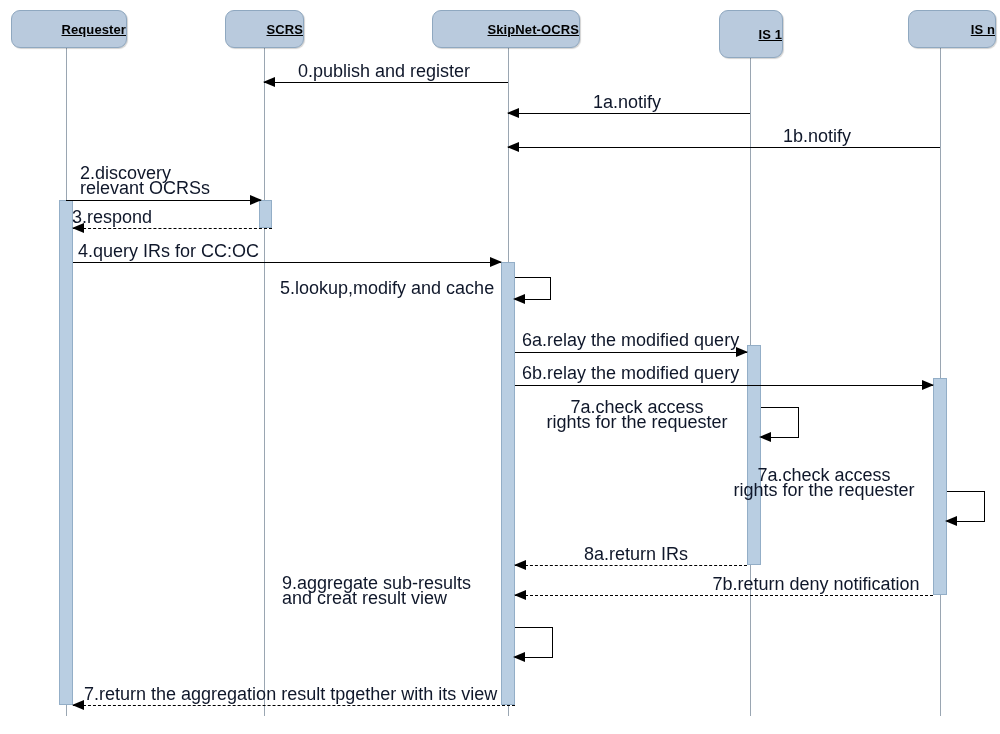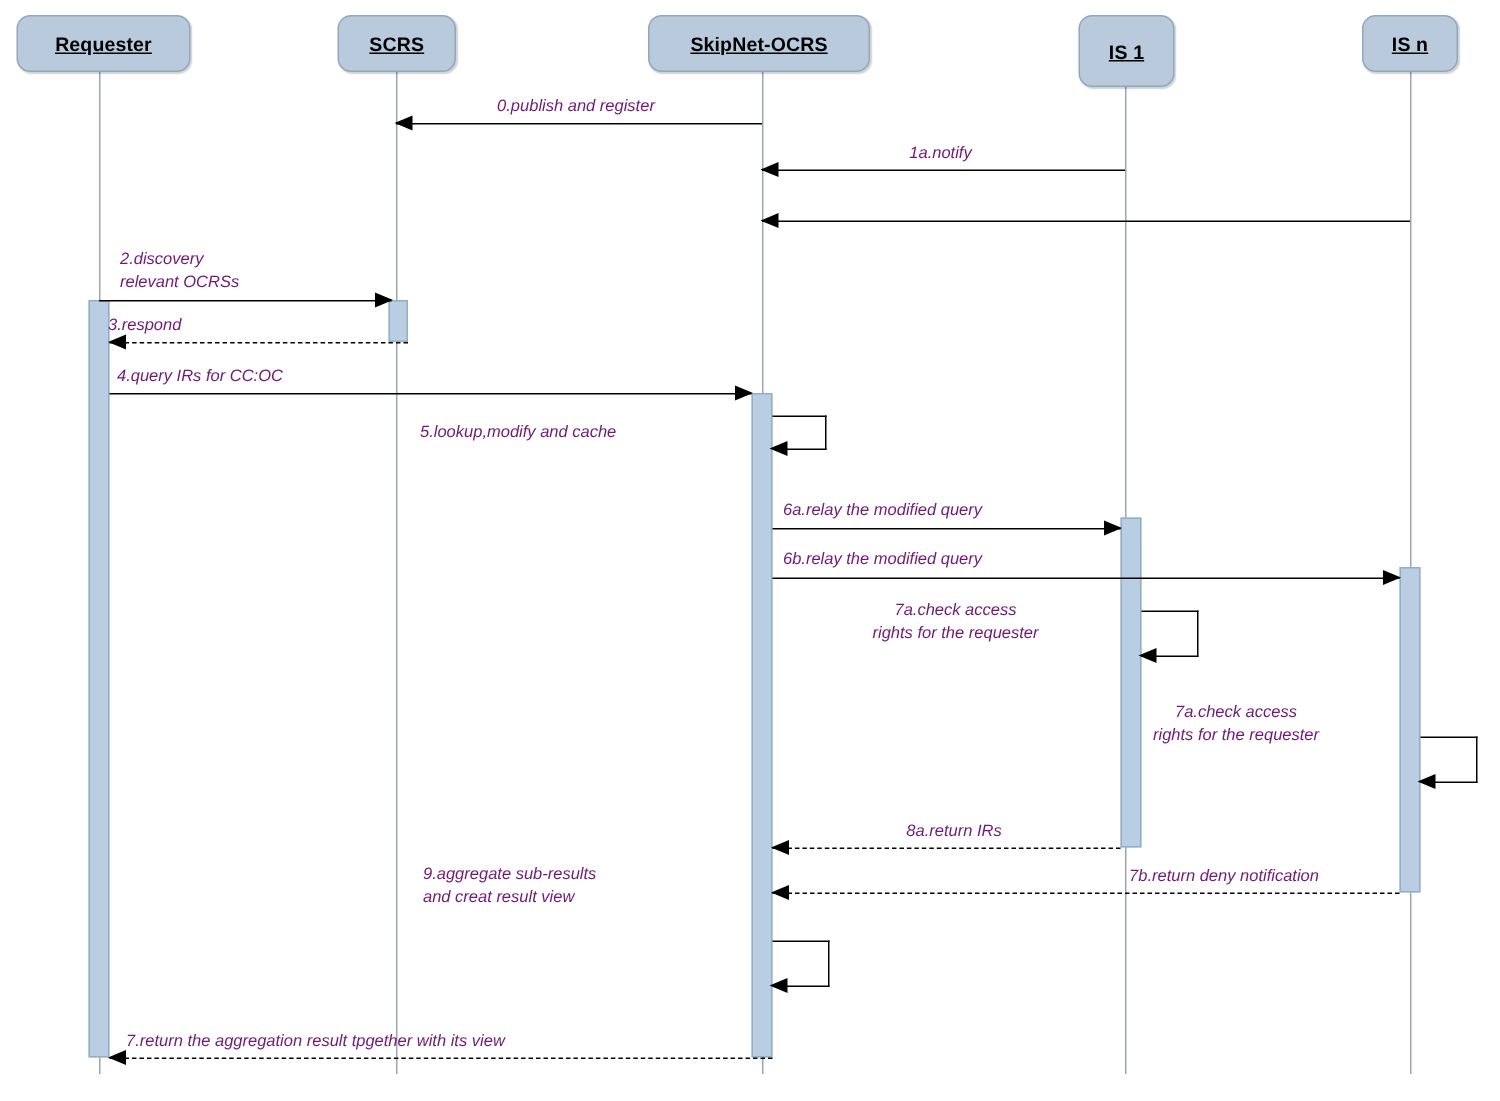--- a/index.html
+++ b/index.html
@@ -7,21 +7,21 @@
   body{font-family:"Liberation Sans","DejaVu Sans",sans-serif;}
   #canvas{position:relative;width:1000px;height:734px;background:#ffffff;overflow:hidden;}
 
   
   .actor-box{
     position:absolute;
     box-sizing:border-box;
     background:#b9cadd;
     border:1px solid #8fa8c0;
     border-radius:9px;
-    display:flex;align-items:center;justify-content:center;
+    display:flex;align-items:center;justify-content:flex-end;
     box-shadow:1px 1px 1px rgba(0,0,0,0.18);
   }
   .actor-label{
     font-size:13px;
     font-weight:bold;
     color:#000000;
     text-decoration:underline;
     white-space:nowrap;
     letter-spacing:0.1px;
   }
@@ -59,26 +59,25 @@
   .arrowhead.left{
     border-right:12px solid #000000;
   }
   .arrowhead.right{
     border-left:12px solid #000000;
   }
 
   
   .msg-label{
     position:absolute;
-    font-size:11px;
-    color:#701a75;
+    font-size:18px;
+    color:#0f172a;
     background:transparent;
     white-space:pre;
     line-height:15px;
-    font-style:italic;
   }
   .msg-label.right-align{text-align:left;}
   .msg-label.center-align{text-align:center;}
 
   
   .self-loop{
     position:absolute;
     box-sizing:border-box;
     border-top:1.6px solid #000000;
     border-right:1.6px solid #000000;
@@ -101,20 +100,21 @@
     <div class="activation" title="IS 1" style="left: 747px; top: 345px; width: 14px; height: 220px;"></div>
     <div class="activation" title="IS n" style="left: 933px; top: 378px; width: 14px; height: 217px;"></div>
     <div class="msg-line" style="left: 264px; top: 82px; width: 244px;"></div>
     <div class="arrowhead left" style="left: 263px; top: 77px;"></div>
     <div class="msg-label center-align" style="left: 260px; top: 64px; width: 248px;">0.publish and register</div>
     <div class="msg-line" style="left: 508px; top: 113px; width: 242px;"></div>
     <div class="arrowhead left" style="left: 507px; top: 108px;"></div>
     <div class="msg-label center-align" style="left: 504px; top: 95px; width: 246px;">1a.notify</div>
     <div class="msg-line" style="left: 508px; top: 147px; width: 432px;"></div>
     <div class="arrowhead left" style="left: 507px; top: 142px;"></div>
+    <div class="msg-label center-align" style="left: 696px; top: 129px; width: 242px;">1b.notify</div>
     <div class="msg-line" style="left: 66px; top: 200px; width: 195px;"></div>
     <div class="arrowhead right" style="left: 250px; top: 195px;"></div>
     <div class="msg-label " style="left: 80px; top: 166px; width: 178px;">2.discovery
 relevant OCRSs</div>
     <div class="msg-line dashed" style="left: 73px; top: 228px; width: 199px;"></div>
     <div class="arrowhead left" style="left: 72px; top: 223px;"></div>
     <div class="msg-label right-align" style="left: 72px; top: 210px; width: 190px;">3.respond</div>
     <div class="msg-line" style="left: 73px; top: 262px; width: 428px;"></div>
     <div class="arrowhead right" style="left: 490px; top: 257px;"></div>
     <div class="msg-label " style="left: 78px; top: 244px; width: 300px;">4.query IRs for CC:OC</div>
@@ -153,16 +153,16 @@
     </div>
     <div class="actor-box" style="left: 432px; top: 10px; width: 148px; height: 38px;">
       <span class="actor-label">SkipNet-OCRS</span>
     </div>
     <div class="actor-box" style="left: 225px; top: 10px; width: 79px; height: 38px;">
       <span class="actor-label">SCRS</span>
     </div>
     <div class="actor-box" style="left: 719px; top: 10px; width: 64px; height: 48px;">
       <span class="actor-label">IS 1</span>
     </div>
-    <div class="actor-box" style="left: 908px; top: 10px; width: 64px; height: 38px;">
+    <div class="actor-box" style="left: 908px; top: 10px; width: 88px; height: 38px;">
       <span class="actor-label">IS n</span>
     </div>
   </div>
 
 </body></html>

